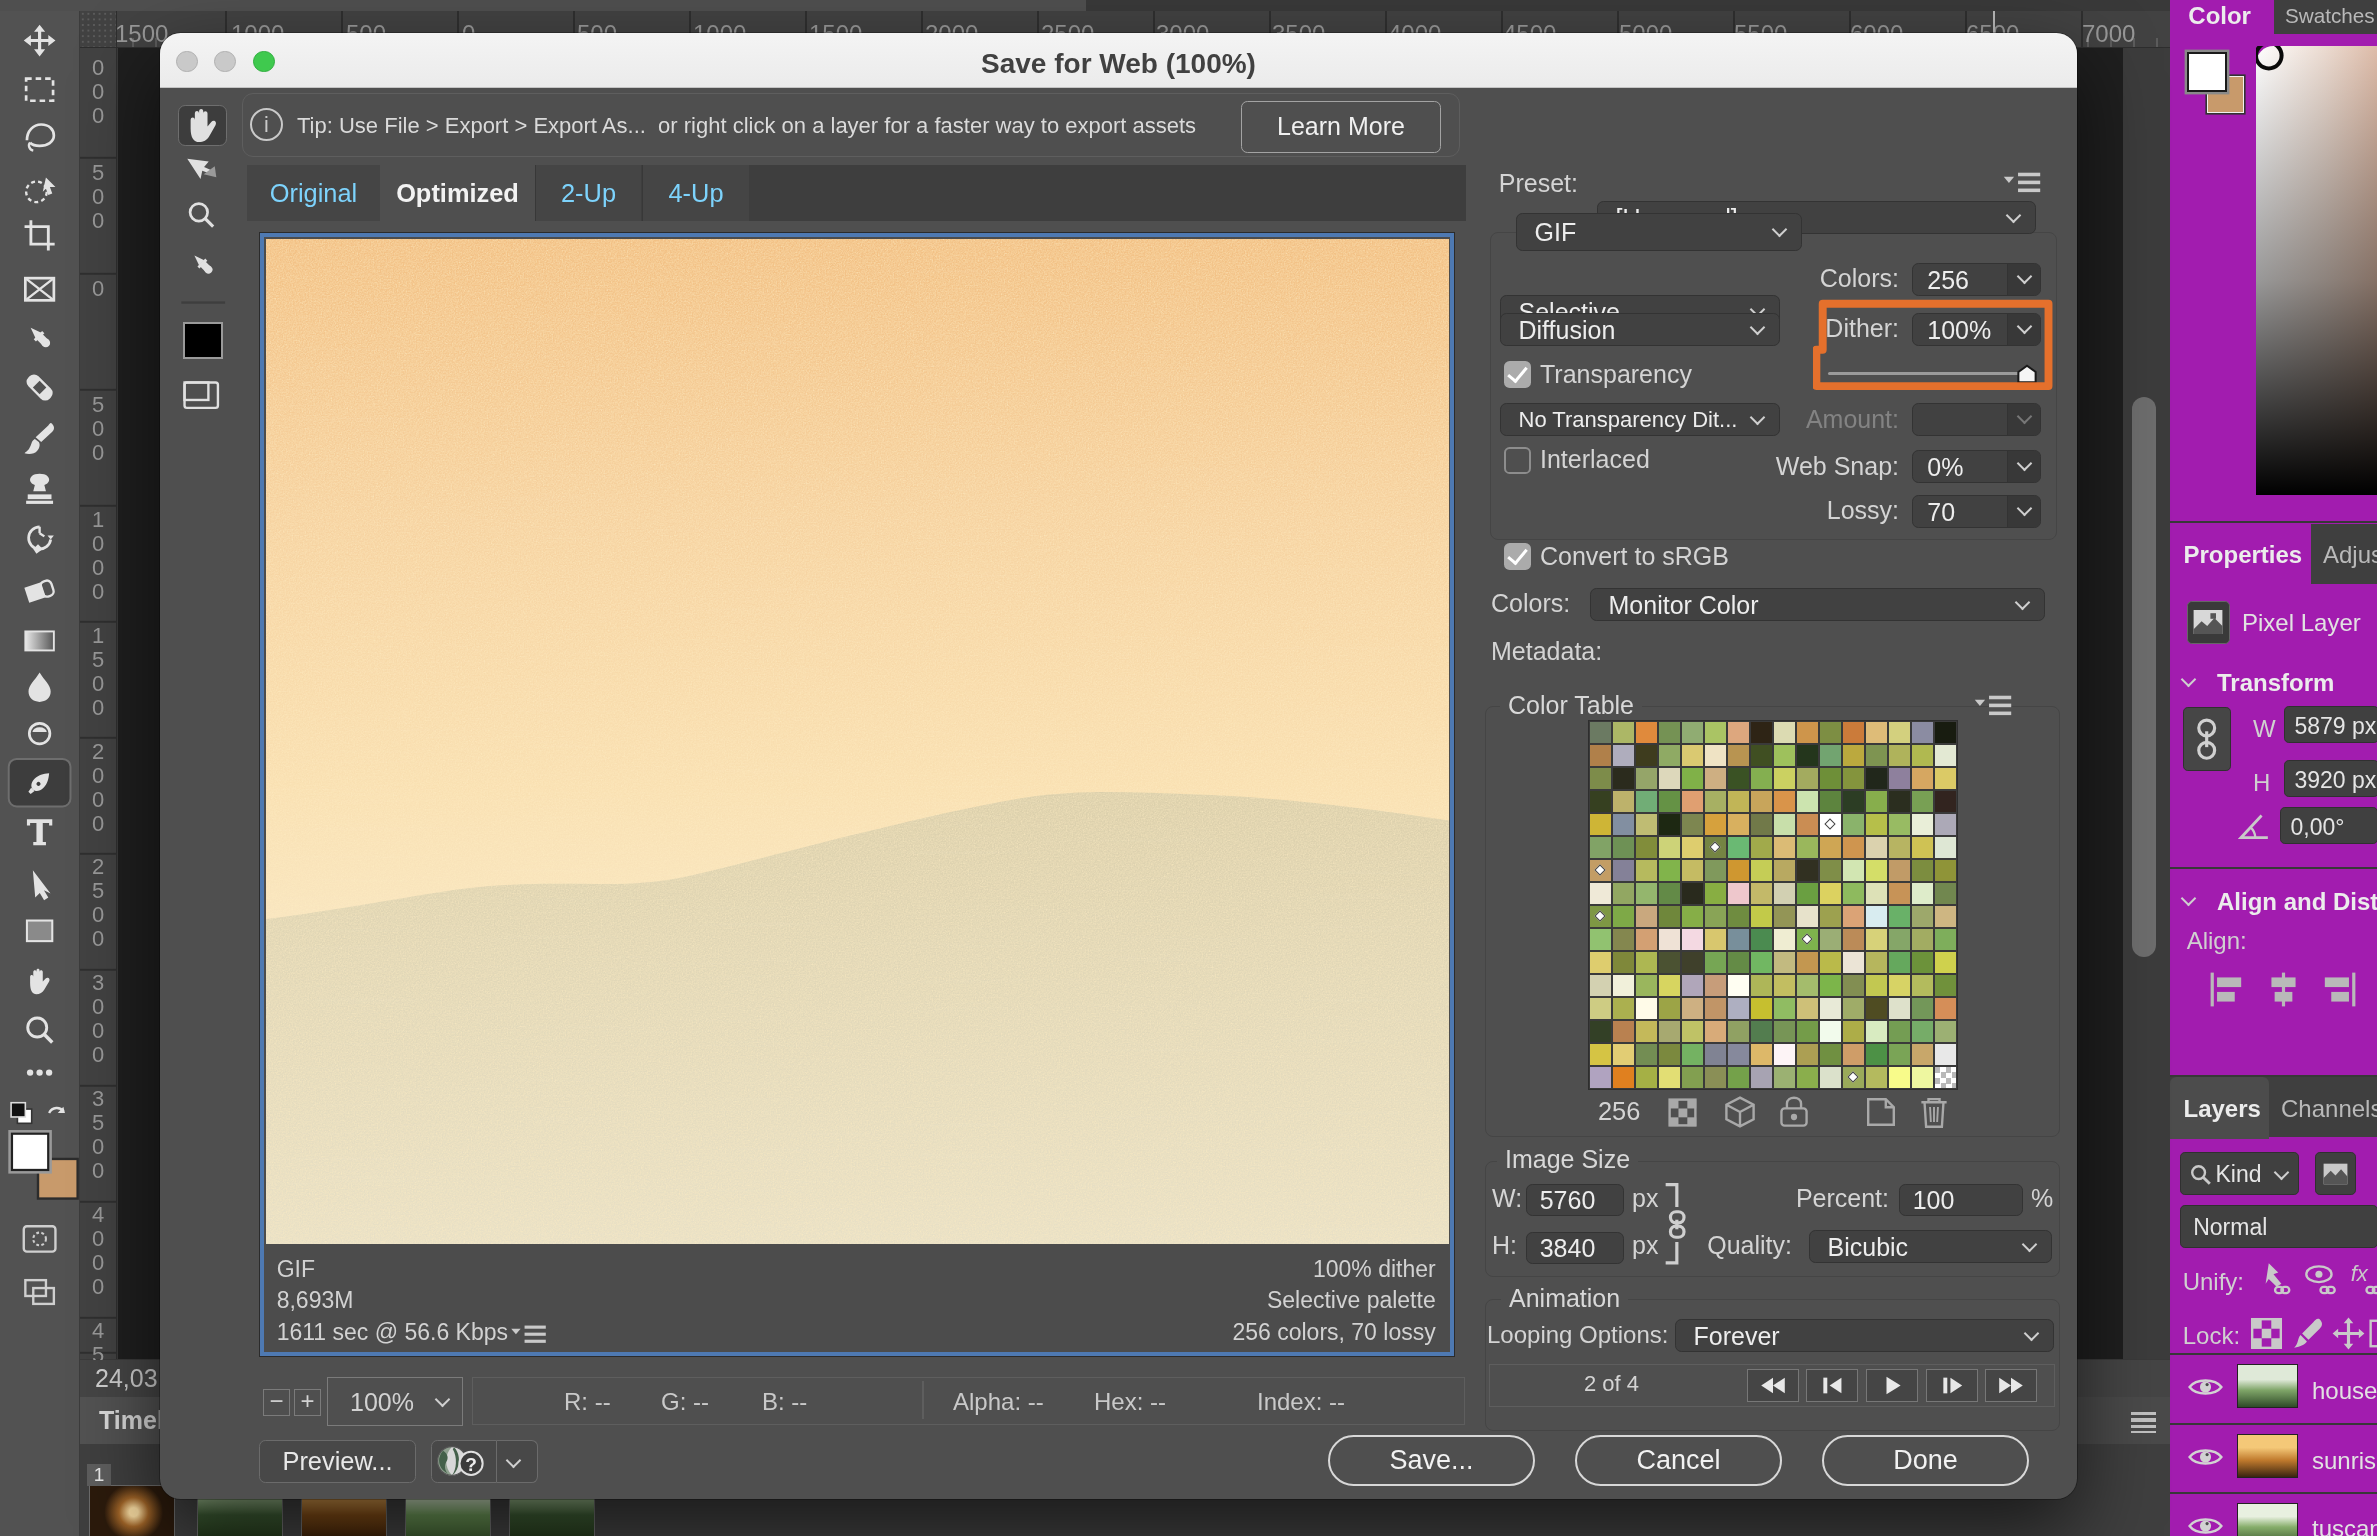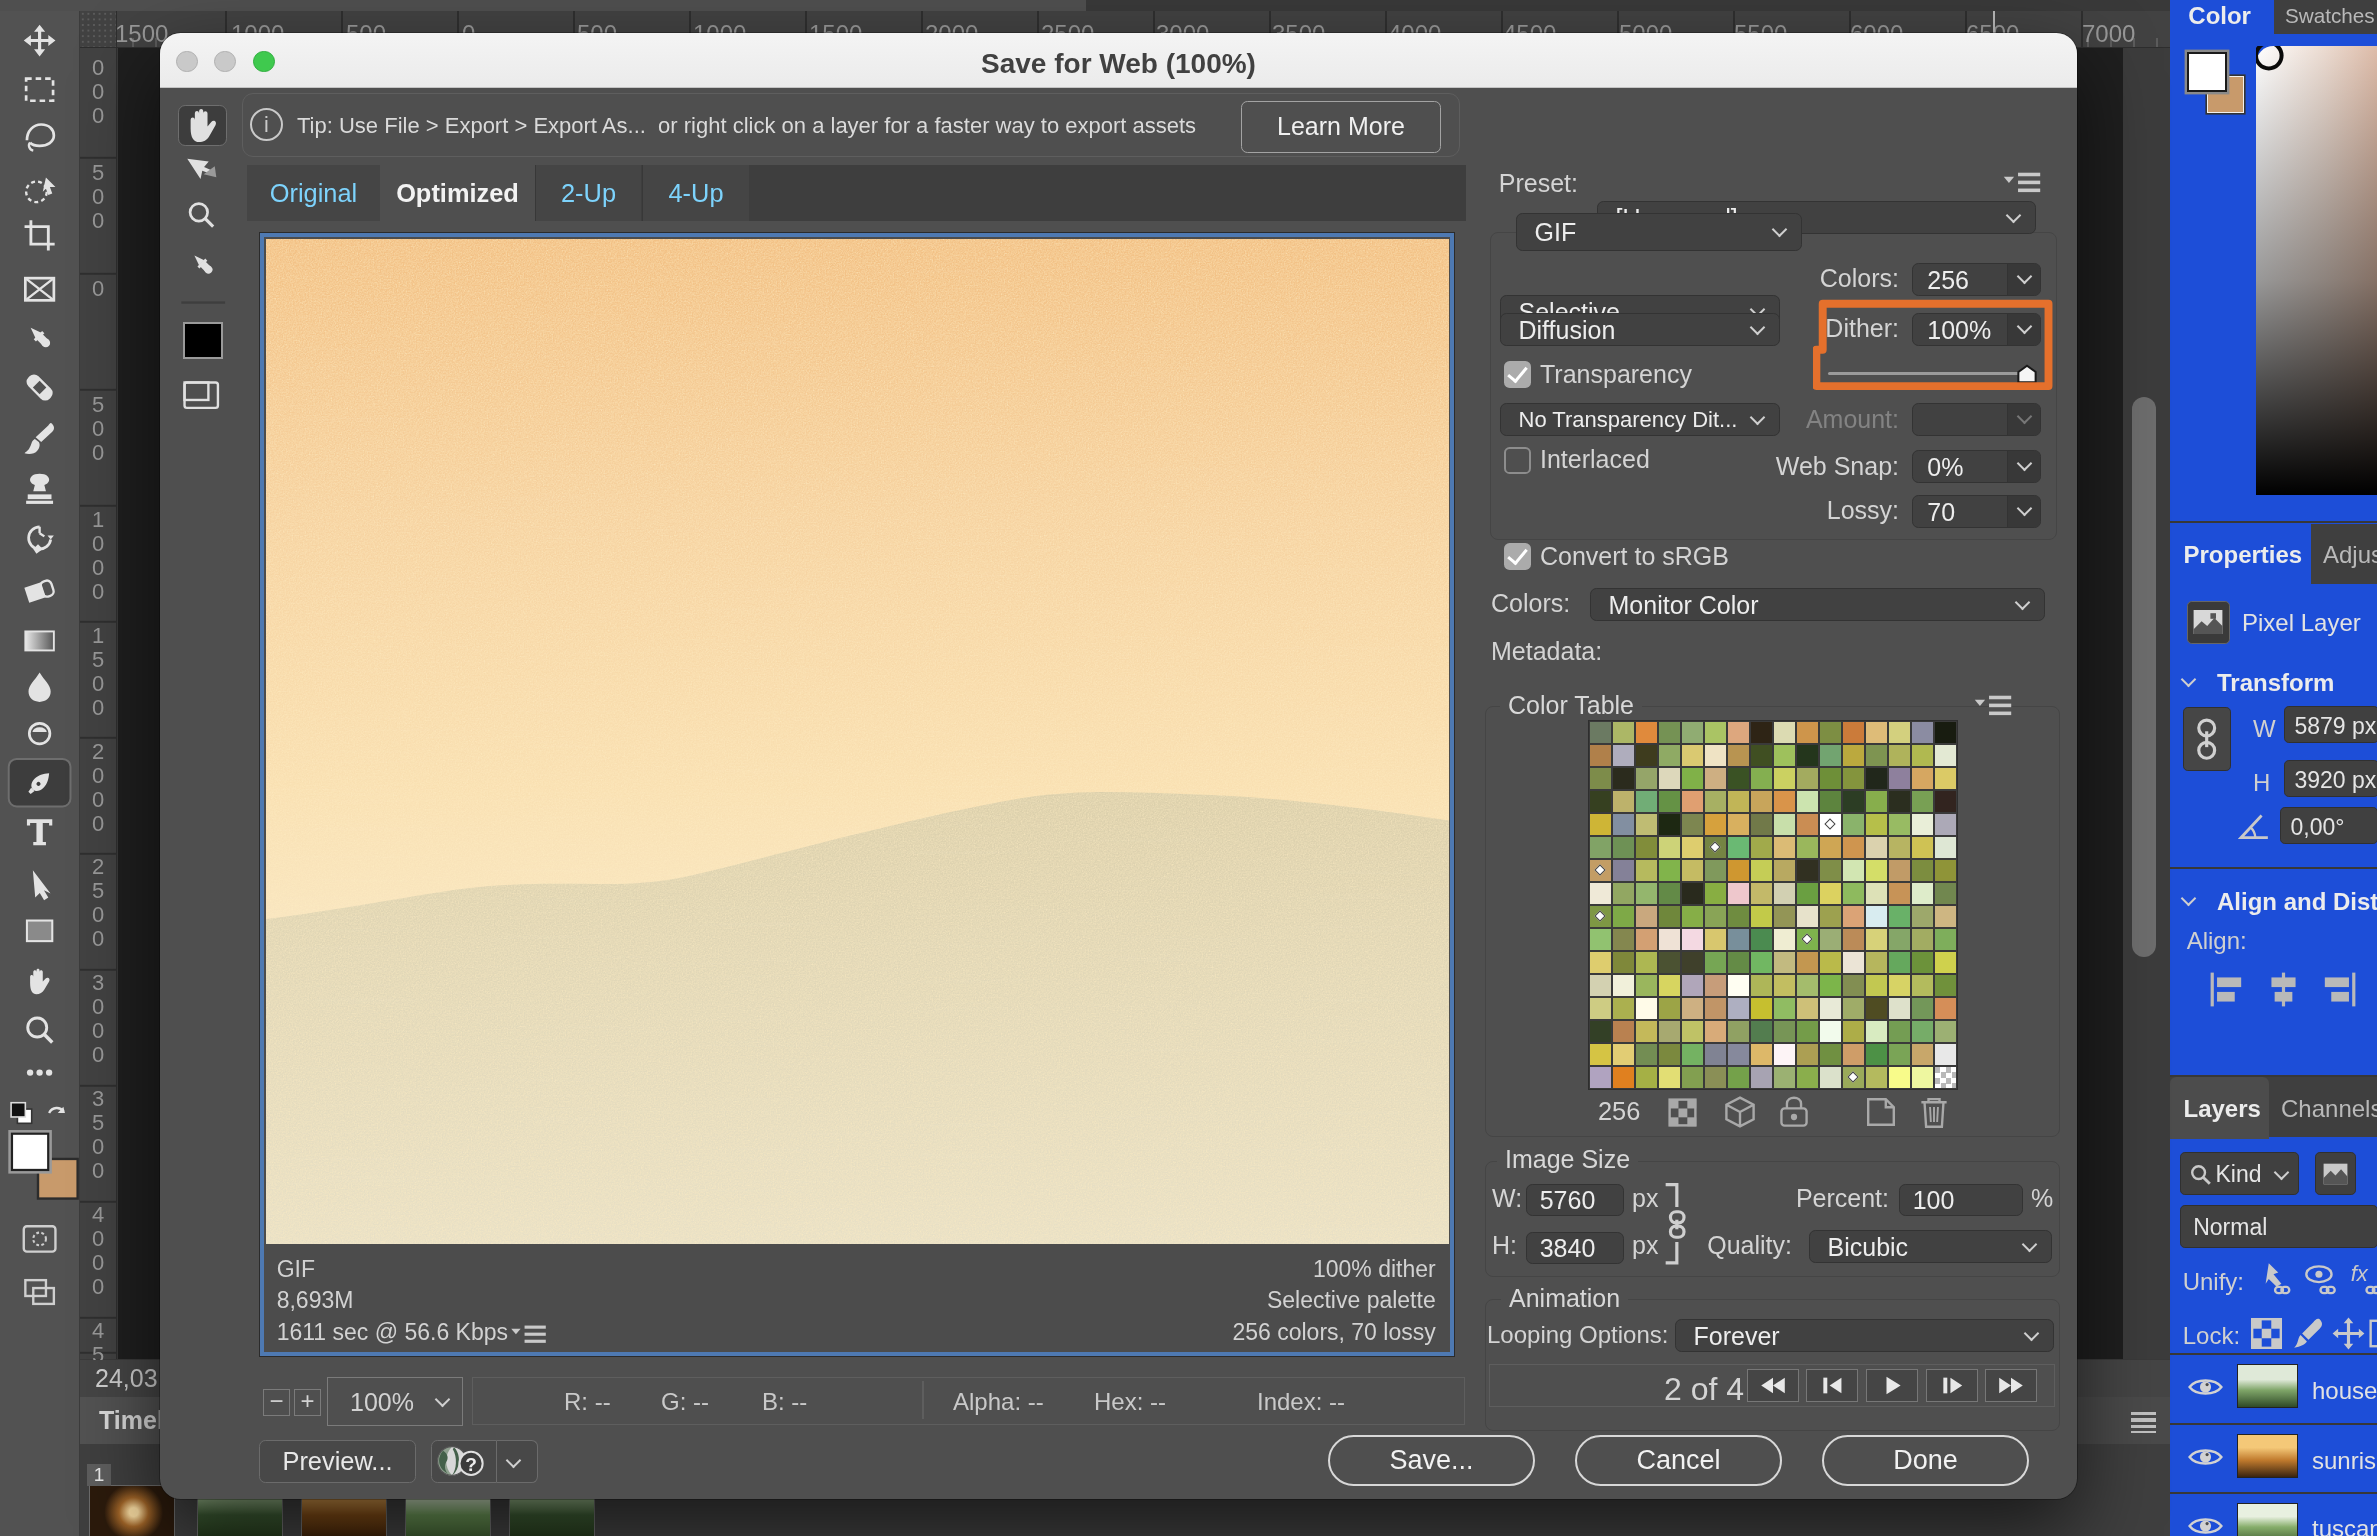--- a/index.html
+++ b/index.html
@@ -42,21 +42,21 @@
   #tlrow { left:80px; top:1397px; width:2090px; height:47px; background:#4a4a4a; }
   #tltab { left:80px; top:1397px; width:143px; height:47px; background:#525252; }
   #tltext { left:99px; top:1406px; color:#d8d8d8; font-size:25px; font-weight:bold; }
   #framesarea { left:80px; top:1444px; width:2090px; height:93px; background:#3f3f3f; }
   .frame-thumb { position:absolute; top:1485px; width:86px; height:60px; border:1.6px solid #6b6b6b; }
   #fnum { left:87px; top:1464px; width:24px; height:22px; background:#5d5d5d; color:#e8e8e8;
     font-size:19px; text-align:center; line-height:22px; }
   #tl-menu { left:2131px; top:1412px; width:25.4px; height:20.7px;
     background:repeating-linear-gradient(to bottom,#c2c2c2 0 3.2px,transparent 3.2px 6.4px); }
   
-  #rpanel { left:2170px; top:0; width:207px; height:1537px; background:#1d4ed8; }
+  #rpanel { left:2170px; top:0; width:207px; height:1537px; background:#a21caf; }
   .rp-divider { position:absolute; left:0; width:207px; height:2.4px; background:#383838; }
   .rp-tabdark { position:absolute; background:#3f3f3f; }
   .rp-h { position:absolute; color:#ececec; font-size:24px; font-weight:bold; white-space:nowrap; }
   .rp-t { position:absolute; color:#b9b9b9; font-size:24px; white-space:nowrap; }
   .rp-box { position:absolute; background:#404040; border:1.6px solid #303030; border-radius:4.8px; color:#e5e5e5; font-size:23px; }
   .eye { position:absolute; width:35px; height:24px; }
   .lthumb { position:absolute; left:67px; width:61px; height:44px; border:0.8px solid #222; }
   
   #dlg { left:160px; top:33px; width:1917px; height:1466px; background:#4f4f4f;
     border-radius:20.7px; box-shadow:0 0 0 0.8px rgba(0,0,0,0.35), 0 32px 79px rgba(0,0,0,0.6); }
@@ -732,21 +732,21 @@
         <span class="t" style="left:17.5px;">Bicubic</span>
         <i class="chev" style="right:16px; top:8px;"></i>
       </div>
       <div class="sechead" style="left:1341px; top:1251px;">Animation</div>
       <div class="lab" style="left:1327px; top:1288px; font-size:24px;">Looping Options:</div>
       <div class="ctl" style="left:1515px; top:1286px; width:379px; height:33px;">
         <span class="t" style="left:17.5px;">Forever</span>
         <i class="chev" style="right:16px; top:8px;"></i>
       </div>
       <div class="abs" style="left:1329px; top:1331px; width:566px; height:43px; border:1.6px solid #5e5e5e;"></div>
-      <div class="lab" style="left:1504px; top:1338px; font-size:32px;">2 of 4</div>
+      <div class="lab" style="left:1424px; top:1338px; font-size:22px;">2 of 4</div>
       <div class="abs" style="left:1587px; top:1336px; width:52px; height:33px; background:#454545; border:1.6px solid #777;"></div>
       <svg class="abs" style="left:1587px; top:1336px;" width="52" height="33" viewBox="0 0 66 42">
         <path d="M33 11 L18 21 L33 31 Z M48 11 L33 21 L48 31 Z" fill="#e8e8e8"></path>
       </svg>
       <div class="abs" style="left:1646px; top:1336px; width:52px; height:33px; background:#454545; border:1.6px solid #777;"></div>
       <svg class="abs" style="left:1646px; top:1336px;" width="52" height="33" viewBox="0 0 66 42">
         <rect x="22" y="11" width="5" height="20" fill="#e8e8e8"></rect>
         <path d="M45 11 L30 21 L45 31 Z" fill="#e8e8e8"></path>
       </svg>
       <div class="abs" style="left:1706px; top:1336px; width:52px; height:33px; background:#454545; border:1.6px solid #777;"></div>

